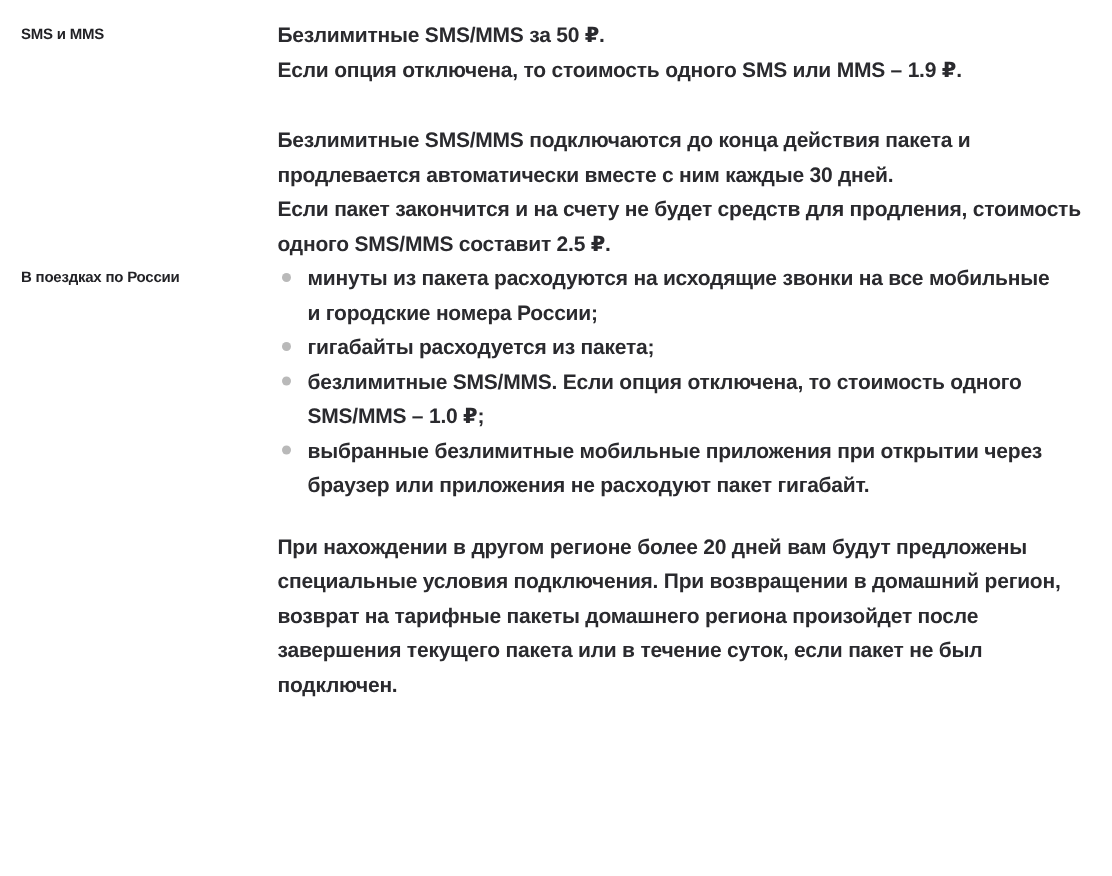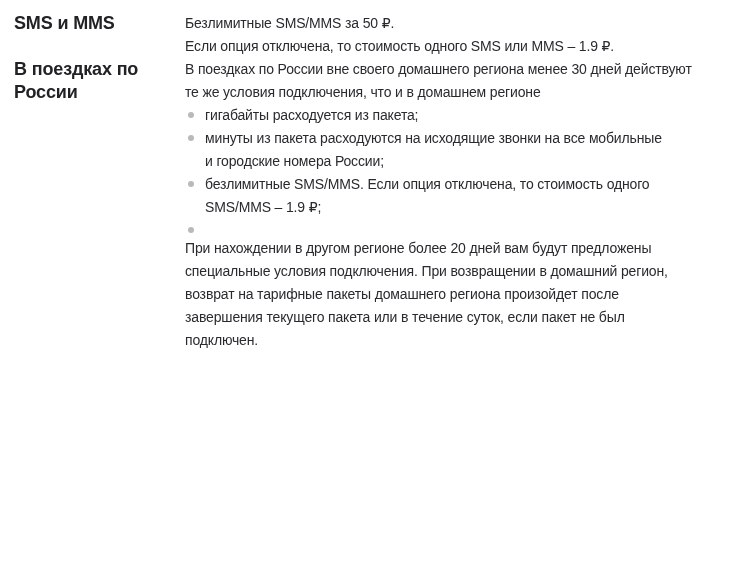--- a/index.html
+++ b/index.html
@@ -17,27 +17,28 @@
     line-height: 23px;
     letter-spacing: -0.15px;
   }
   .row { display: flex; align-items: flex-start; }
   .row + .row { }
   .row-heading {
     flex: 0 0 171px;
     width: 171px;
     font-weight: bold;
     color: #222226;
-    font-size: 18px;
+    font-size: 10px;
     line-height: 23px;
   }
   .row-content {
     flex: 1 1 auto;
     max-width: 556px;
     min-width: 0;
+    font-weight: bold;
   }
   .text { white-space: pre-line; }
   .para + .para { margin-top: 24px; }
   ul.bullets {
     list-style: none;
     margin: 0;
     padding: 0;
   }
   ul.bullets li { position: relative; padding-left: 20px; }
   .dot {
@@ -54,45 +55,49 @@
 </head>
 <body>
 
 <div class="page">
 
   <div class="row">
     <div class="row-heading">SMS и MMS</div>
     <div class="row-content">
       <div class="text para">Безлимитные SMS/MMS за 50 ₽.
 Если опция отключена, то стоимость одного SMS или MMS – 1.9 ₽.</div>
+      <div class="text para">Безлимитные SMS/MMS подключаются до конца действия пакета и
+продлевается автоматически вместе с ним каждые 30 дней.
+Если пакет закончится и на счету не будет средств для продления, стоимость
+одного SMS/MMS составит 2.5 ₽.</div>
     </div>
   </div>
 
   <div class="row">
     <div class="row-heading">В поездках по России</div>
     <div class="row-content">
-      <div class="text">В поездках по России вне своего домашнего региона менее 30 дней действуют
-те же условия подключения, что и в домашнем регионе</div>
       <ul class="bullets">
-        <li>
-          <span class="dot"></span>
-          <span class="text">гигабайты расходуется из пакета;</span>
-        </li>
         <li>
           <span class="dot"></span>
           <span class="text">минуты из пакета расходуются на исходящие звонки на все мобильные
 и городские номера России;</span>
         </li>
         <li>
           <span class="dot"></span>
-          <span class="text">безлимитные SMS/MMS. Если опция отключена, то стоимость одного
-SMS/MMS – 1.9 ₽;</span>
+          <span class="text">гигабайты расходуется из пакета;</span>
         </li>
         <li>
           <span class="dot"></span>
+          <span class="text">безлимитные SMS/MMS. Если опция отключена, то стоимость одного
+SMS/MMS – 1.0 ₽;</span>
+        </li>
+        <li>
+          <span class="dot"></span>
+          <span class="text">выбранные безлимитные мобильные приложения при открытии через
+браузер или приложения не расходуют пакет гигабайт.</span>
         </li>
       </ul>
       <div class="text outro">При нахождении в другом регионе более 20 дней вам будут предложены
 специальные условия подключения. При возвращении в домашний регион,
 возврат на тарифные пакеты домашнего региона произойдет после
 завершения текущего пакета или в течение суток, если пакет не был
 подключен.</div>
     </div>
   </div>
 

